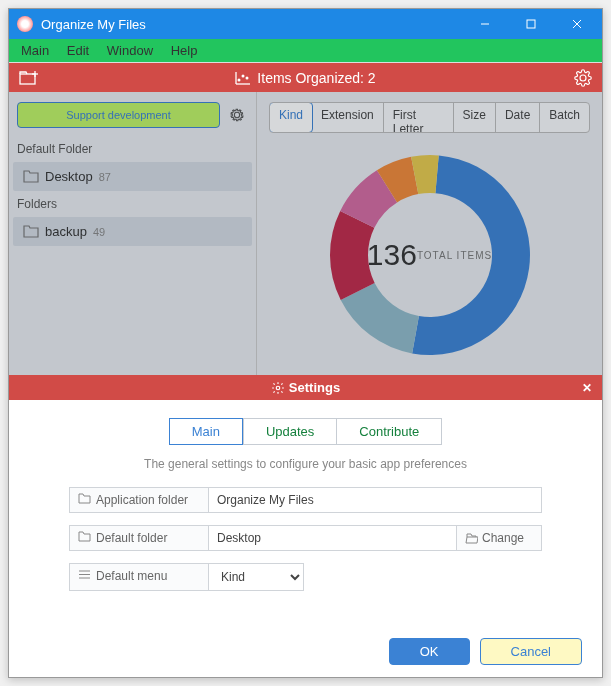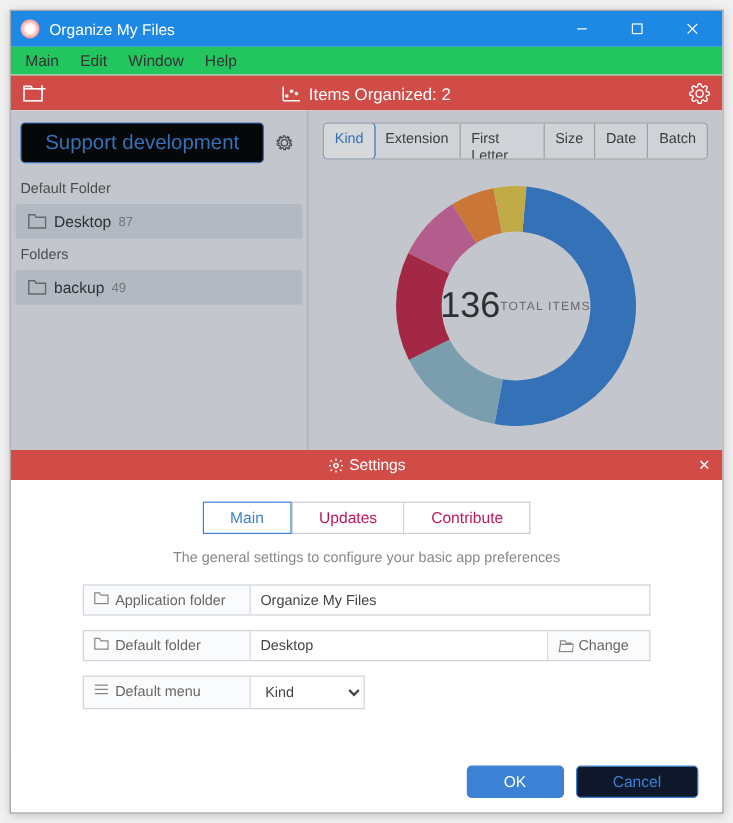--- a/index.html
+++ b/index.html
@@ -12,52 +12,52 @@
 .menubar { background: #22c55e; border-bottom: 1px solid #ddd; padding: 4px 12px; font-size: 13px; color: #333; }
 .menubar span { margin-right: 14px; cursor: pointer; }
 .statusbar { background: #d14b47; color: #fff; height: 29px; display: flex; align-items: center; padding: 0 10px; font-size: 14px; }
 .statusbar .left { width: 30px; display:flex; }
 .statusbar .center { flex: 1; text-align: center; font-weight: 500; display:flex; align-items:center; justify-content:center; gap:6px;}
 .statusbar .right { width: 30px; display:flex; justify-content:flex-end; }
 .main-area { display: flex; height: 283px; background: #e8ebef; position: relative; }
 .dim-overlay { position: absolute; inset: 0; background: rgba(30,40,50,0.18); z-index: 5; pointer-events: none; }
 .sidebar { width: 248px; border-right: 1px solid #ccc; background: #e8ebef; font-size: 13px; }
 .support-row { padding: 10px 8px; display: flex; align-items: center; gap: 6px; }
-.support-btn { flex: 1; border: 1px solid #3b82d4; color: #3b82d4; background: #000000; border-radius: 4px; padding: 6px 8px; font-size: 17px; cursor: pointer; }
+.support-btn { flex: 1; border: 1px solid #3b82d4; color: #3b82d4; background: #bef264; border-radius: 4px; padding: 6px 8px; font-size: 11px; cursor: pointer; }
 .gear-sm { width: 22px; height: 22px; display:flex; align-items:center; justify-content:center; cursor:pointer; color:#555; }
 .group-label { padding: 4px 8px; color: #555; font-size: 12px; }
 .folder-row { background: #d4dae2; padding: 7px 10px; display: flex; align-items: center; gap: 6px; color: #333; cursor:pointer; margin: 2px 4px; border-radius:2px;}
 .folder-row .count { color: #888; font-size: 11px; }
 .content { flex: 1; padding: 10px 12px; display:flex; flex-direction:column; align-items:center;}
 .tab-pills { display: flex; border: 1px solid #bbb; border-radius: 4px; overflow: hidden; background:#f7f8fa; font-size: 12px; }
 .tab-pills .pill { padding: 5px 9px; border-right: 1px solid #bbb; cursor: pointer; color:#444; }
 .tab-pills .pill:last-child { border-right: none; }
 .tab-pills .pill.active { background: #fff; color: #3b82d4; border: 1px solid #3b82d4; margin:-1px; border-radius:4px; position:relative; z-index:1;}
 .donut-wrap { position: relative; margin-top: 12px; width: 220px; height: 220px; }
 .donut-center { position: absolute; inset: 0; display:flex; flex-direction:row; align-items:center; justify-content:center; }
 .donut-center .num { font-size: 30px; font-weight: 300; color: #333; }
 .donut-center .lbl { font-size: 10px; letter-spacing: 1px; color: #777; }
-.panel-header { background: #d14b47; color: #fff; padding: 5px 10px; font-size: 13px; font-weight: 400; display:flex; align-items:center; justify-content:center; position:relative;}
+.panel-header { background: #d14b47; color: #fff; padding: 5px 10px; font-size: 13px; font-weight: 700; display:flex; align-items:center; justify-content:center; position:relative;}
 .panel-header .close-x { position:absolute; right:10px; cursor:pointer; font-size:12px;}
 .panel-header .gear { margin-right:4px; display:inline-flex;}
 .settings-body { background: #fff; padding: 18px 60px 12px; font-size: 13px; height: 230px;}
 .seg-tabs { display:flex; justify-content:center; margin-bottom: 12px;}
-.seg-tabs .seg { padding: 5px 22px; border: 1px solid #c7cdd4; cursor:pointer; color:#be185d; font-size:13px; background:#fff;}
+.seg-tabs .seg { padding: 5px 22px; border: 1px solid #c7cdd4; cursor:pointer; color:#15803d; font-size:13px; background:#fff;}
 .seg-tabs .seg.active { color:#3b82d4; border-color:#3b82d4; position:relative; z-index:1;}
 .seg-tabs .seg:not(.active)+.seg:not(.active){ border-left:none; }
 .desc { text-align:center; color:#888; font-size:12px; margin-bottom:16px;}
 .form-row { display:flex; margin-bottom:12px; }
 .form-row .fl { width: 140px; border:1px solid #d0d4d9; padding:5px 8px; background:#fafbfc; color:#666; display:flex; gap:5px; font-size:12px;}
 .form-row .fi { flex:1; border:1px solid #d0d4d9; border-left:none; padding:5px 8px; font-size:12px; color:#444; background:#fff;}
 .form-row .fb { width:85px; border:1px solid #d0d4d9; border-left:none; padding:5px 8px; font-size:12px; color:#666; background:#fafbfc; cursor:pointer; display:flex; align-items:center; gap:4px;}
 .form-row select.fi { flex:none; width:95px; }
 .action-row { position:absolute; bottom:12px; right:20px; display:flex; gap:10px;}
 .btn { padding: 5px 30px; border-radius:4px; font-size:13px; cursor:pointer; border:1px solid #3b82d4;}
 .btn-primary { background:#3b82d4; color:#fff;}
-.btn-secondary { background:#0f172a; color:#3b82d4;}
+.btn-secondary { background:#fef9c3; color:#3b82d4;}
 svg { display:block; }
 </style>
 </head>
 <body>
 
 <div class="window">
 
   <div class="titlebar">
     <div class="app-icon"></div>
     <div class="title">Organize My Files</div>

